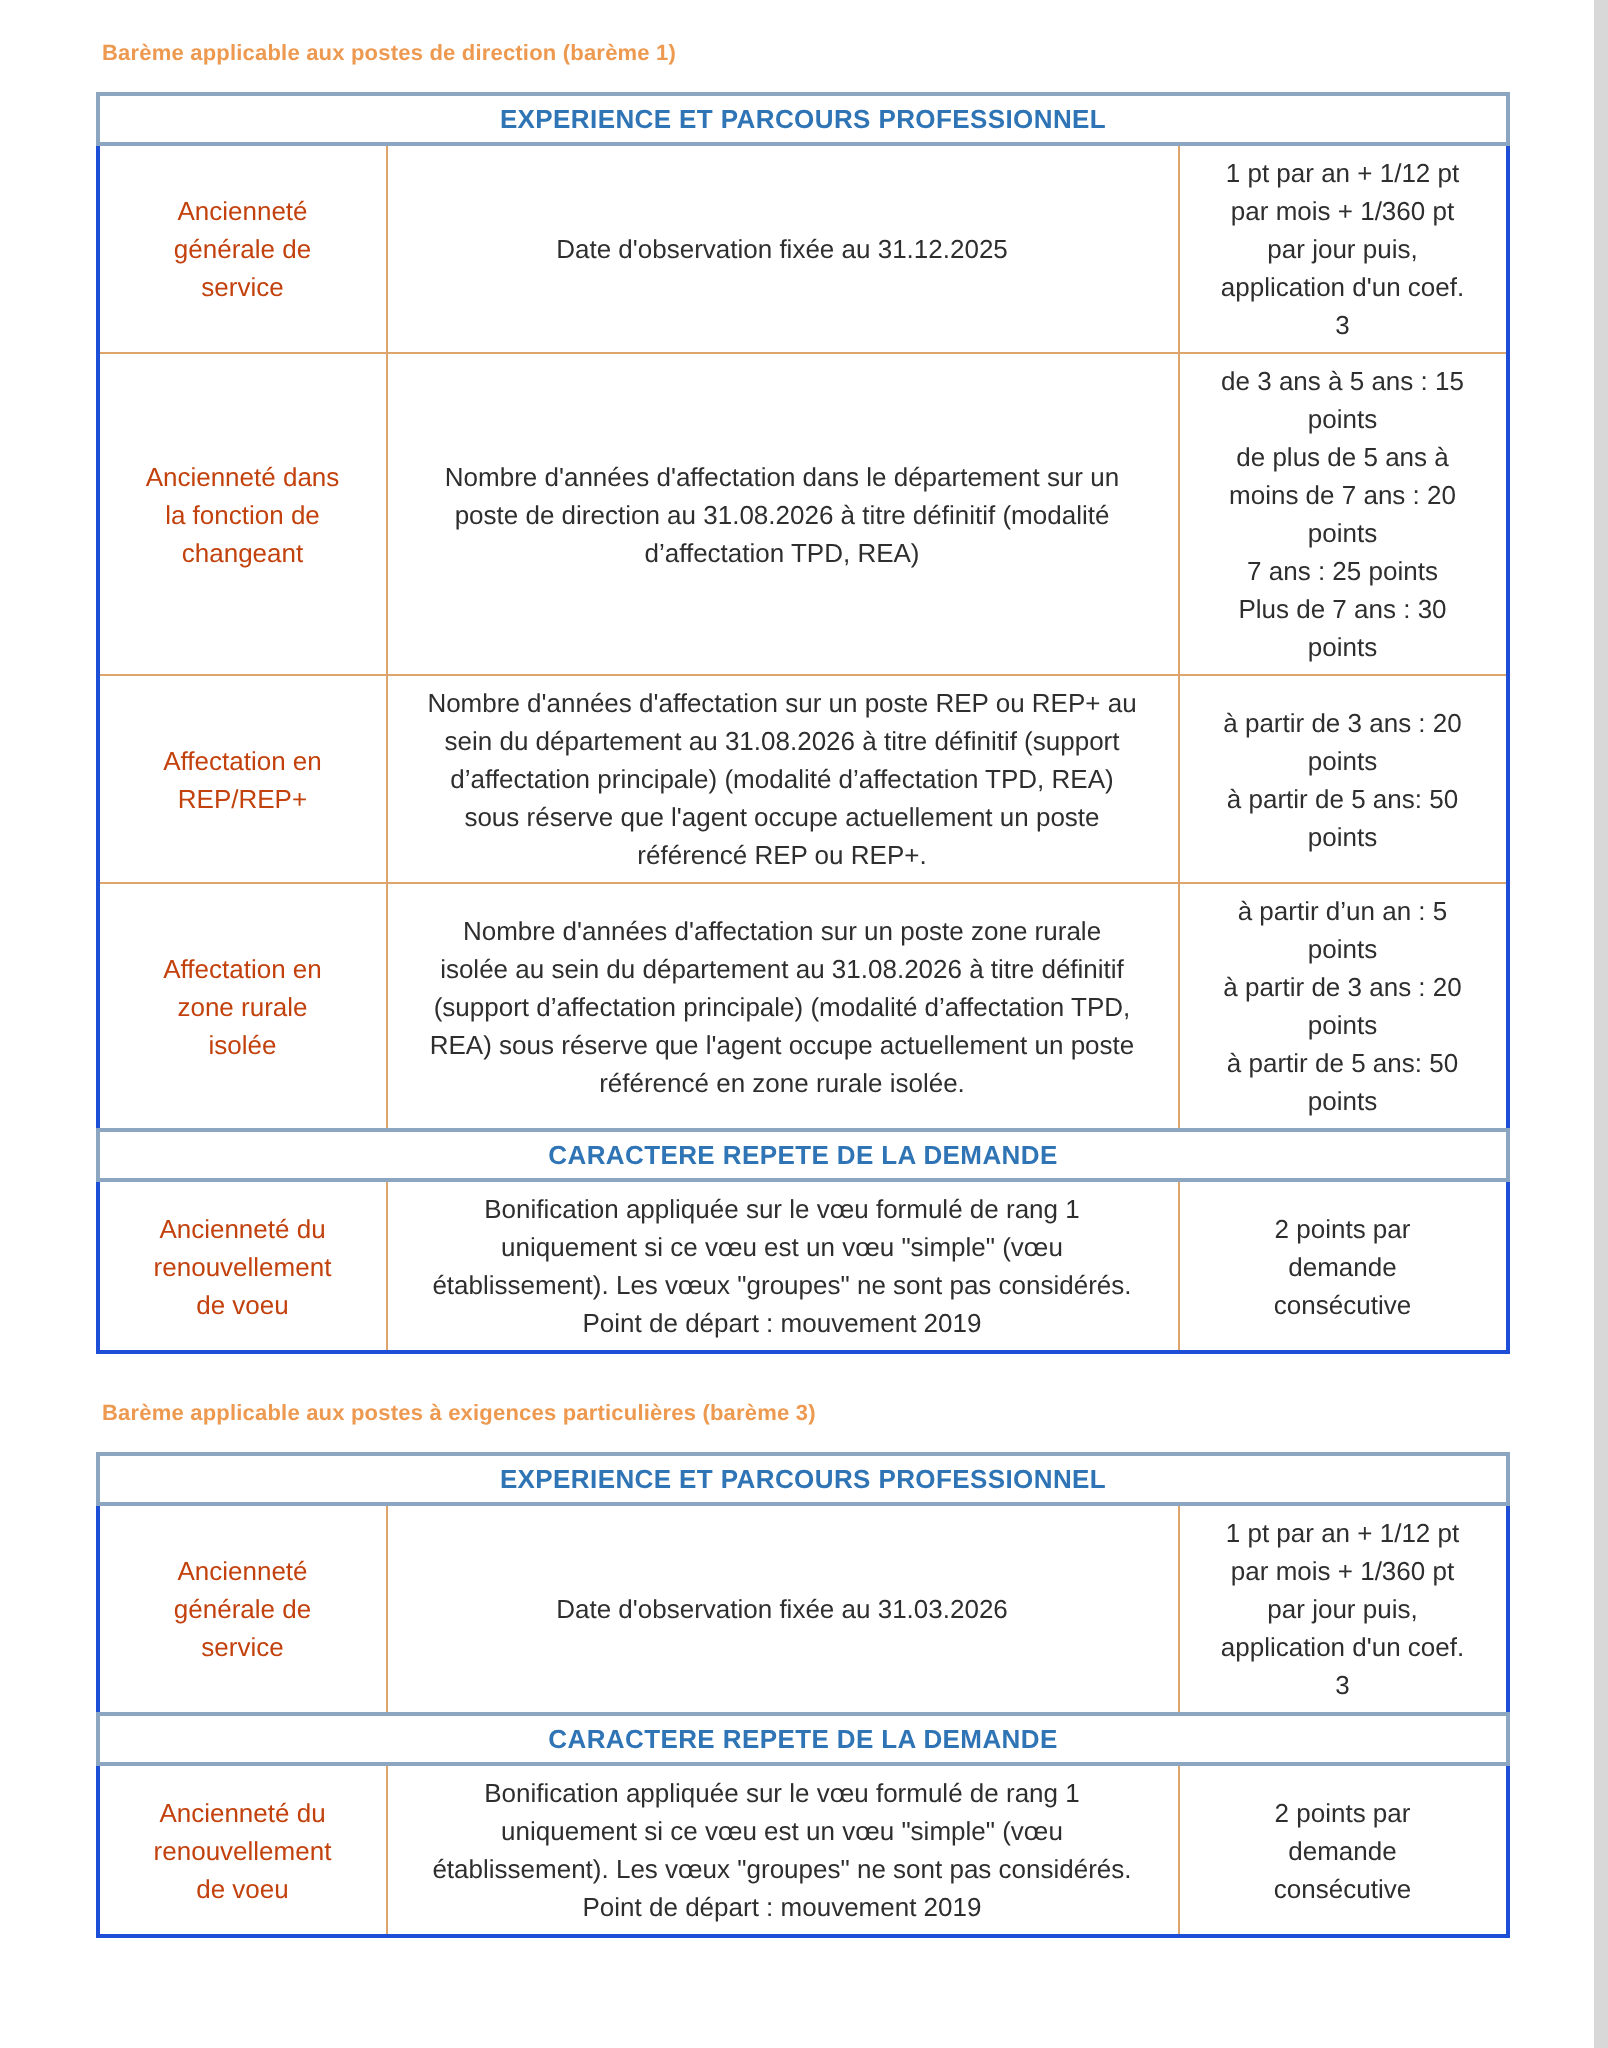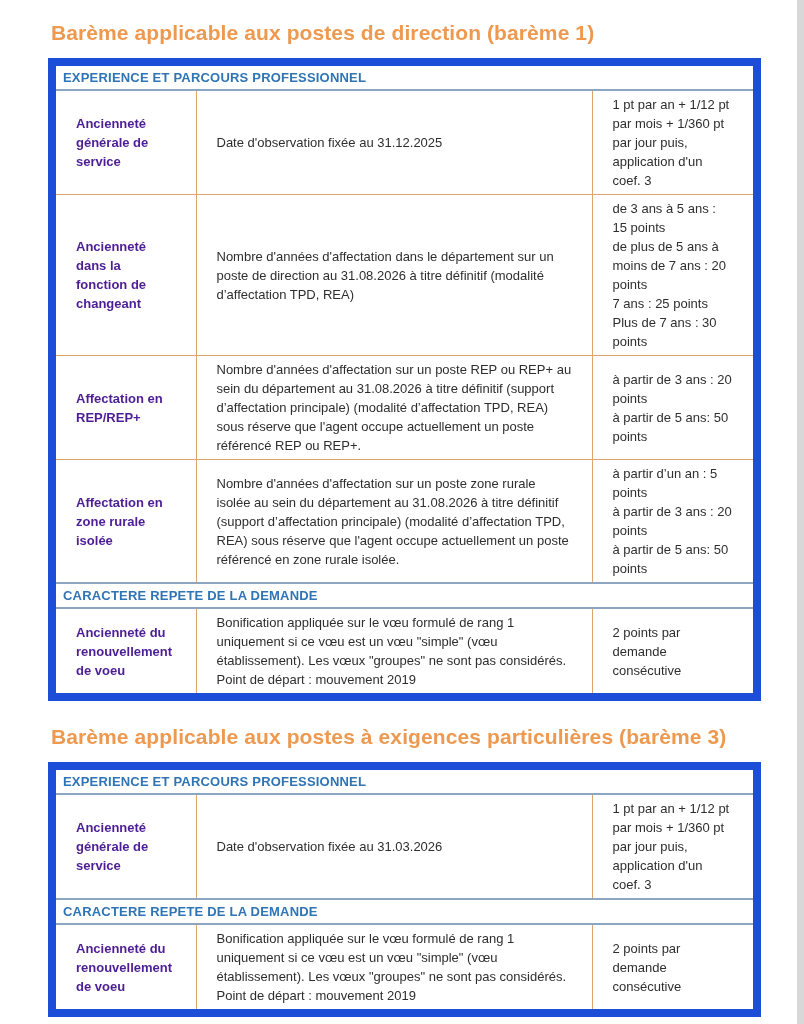--- a/index.html
+++ b/index.html
@@ -22,56 +22,57 @@
     right: 0;
     width: 7px;
     height: 100%;
     background: #d8d8d8;
   }
   .content {
     padding: 21px 0 0 48px;
   }
   h2.bareme-title {
     margin: 0 16px 0 3px;
-    font-size: 21px;
+    font-size: 11px;
     font-weight: bold;
     color: #ed9950;
     letter-spacing: 0.1px;
   }
   h2.bareme-title.second {
     margin-top: 24px;
   }
   table.bareme {
     border-collapse: collapse;
     width: 705px;
     margin-top: 13px;
     table-layout: fixed;
   }
   table.bareme {
-    border: 8px solid #1d4ed8;
+    border: 2px solid #1d4ed8;
+    text-align: center;
   }
   table.bareme td {
     border: 1px solid #dda56c;
     font-size: 13px;
     line-height: 19px;
     padding: 4px 20px;
     vertical-align: middle;
     overflow: hidden;
   }
   table.bareme tr.section td {
     border: 2px solid #8ca5c0;
     font-weight: bold;
     color: #2f74b5;
     font-size: 13px;
     letter-spacing: 0.2px;
     padding: 2px 7px;
   }
   td.label {
-    font-weight: bold;
-    color: #4c1d95;
+    font-weight: normal;
+    color: #c2410c;
   }
   td.desc, td.points {
     white-space: pre-line;
   }
   
   tr.sh  { height: 25px; }
   tr.r1  { height: 79px; }
   tr.r2  { height: 119px; }
   tr.r3  { height: 56px; }
   tr.r4  { height: 49px; }

